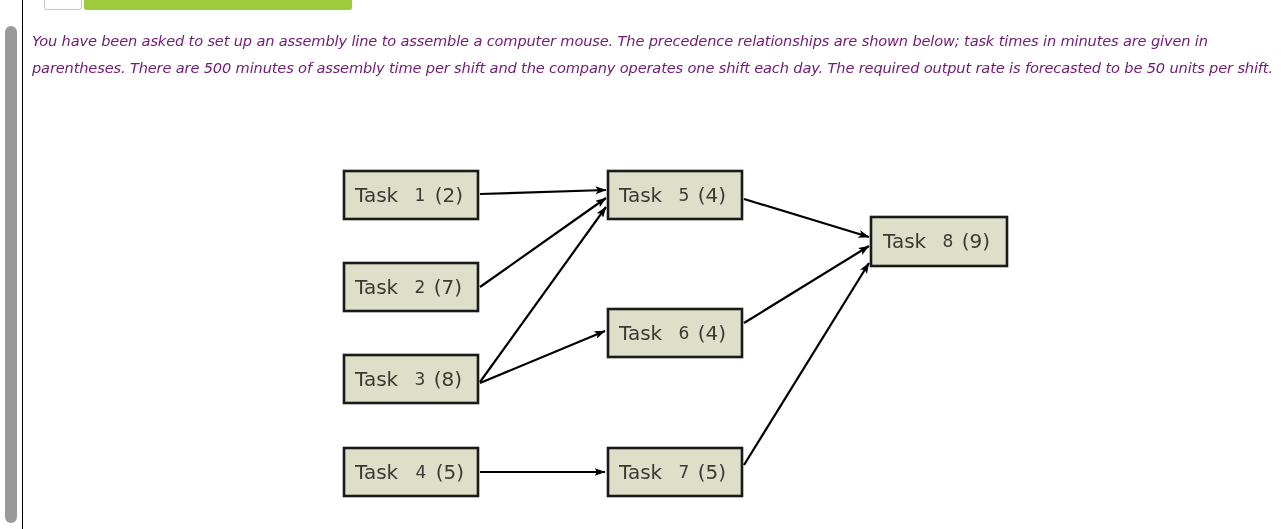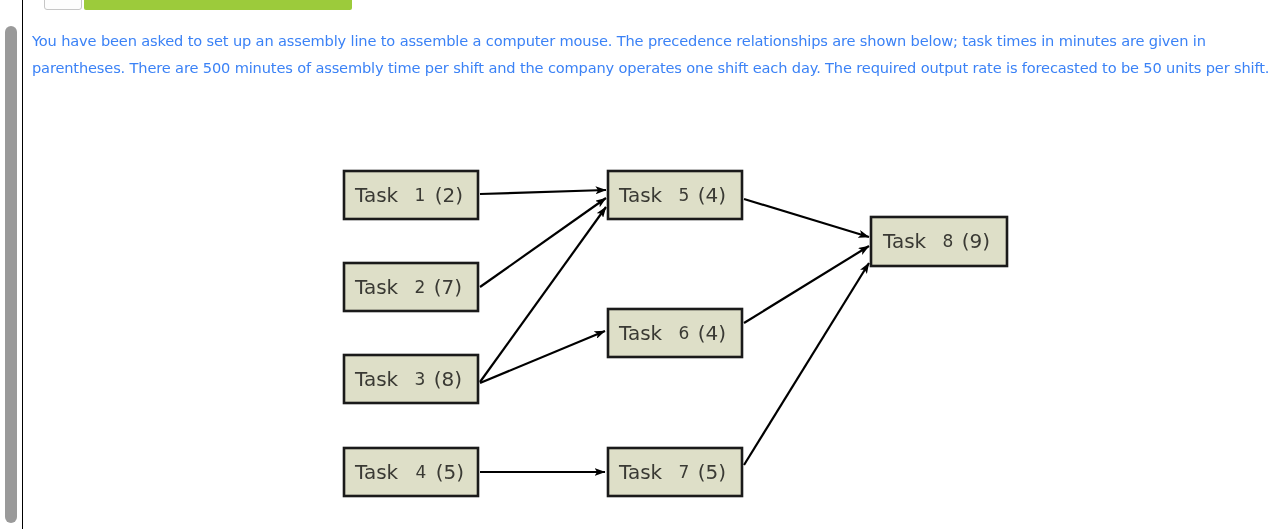--- a/index.html
+++ b/index.html
@@ -70,24 +70,25 @@
     height: 529px;
   }
 
   #prompt-paragraph {
     position: absolute;
     left: 8px;
     top: 12px;
     width: 1245px;
     font-size: 14.6px;
     line-height: 27px;
-    color: #3b82f6;
+    color: #701a75;
     font-family: "DejaVu Sans", sans-serif;
     text-align: left;
     letter-spacing: -0.15px;
+    font-style: italic;
   }
 
   
   #diagram-wrap {
     position: absolute;
     left: 0;
     top: 115px;
     width: 1257px;
     height: 426px;
   }

